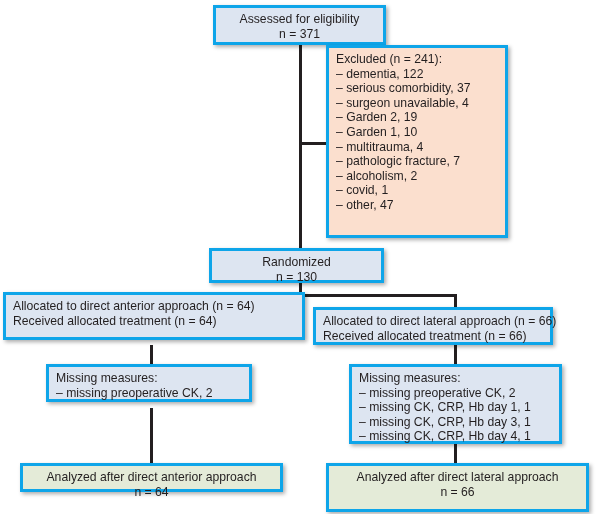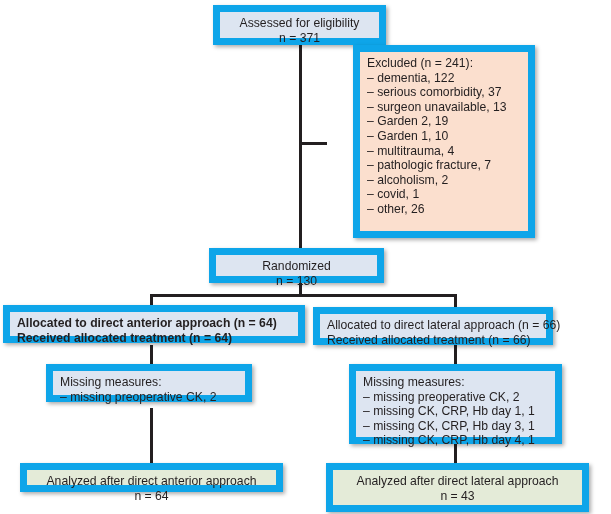--- a/index.html
+++ b/index.html
@@ -14,21 +14,21 @@
   #canvas {
     position: relative;
     width: 611px;
     height: 514px;
     background: #ffffff;
     overflow: hidden;
   }
   .box {
     position: absolute;
     box-sizing: border-box;
-    border: 7px solid #0ea5e9;
+    border: 3px solid #0ea5e9;
     box-shadow: 2px 2px 4px rgba(0,0,0,0.33);
     font-size: 12.2px;
     line-height: 14.6px;
     color: #231f20;
     z-index: 3;
   }
   .box-blue   { background: #dde5f1; }
   .box-peach  { background: #fbdfce; }
   .box-green  { background: #e4ebd8; }
   .box .pad {
@@ -69,44 +69,44 @@
 
   <div class="line vline" style="left:454px; top:441px; height:23px;"></div>
 
   <div class="box box-blue" style="left:213px; top:5px; width:173px; height:40px;">
     <div class="pad center">
       <div class="nowrap">Assessed for eligibility</div>
       <div class="nowrap">n = 371</div>
     </div>
   </div>
 
-  <div class="box box-peach" style="left:326px; top:45px; width:182px; height:193px;margin-left:27px;">
+  <div class="box box-peach" style="left:326px; top:45px; width:182px; height:193px;">
     <div class="pad left">
       <div class="nowrap">Excluded (n = 241):</div>
       <div class="nowrap">– dementia, 122</div>
       <div class="nowrap">– serious comorbidity, 37</div>
-      <div class="nowrap">– surgeon unavailable, 13</div>
+      <div class="nowrap">– surgeon unavailable, 4</div>
       <div class="nowrap">– Garden 2, 19</div>
       <div class="nowrap">– Garden 1, 10</div>
       <div class="nowrap">– multitrauma, 4</div>
       <div class="nowrap">– pathologic fracture, 7</div>
       <div class="nowrap">– alcoholism, 2</div>
       <div class="nowrap">– covid, 1</div>
-      <div class="nowrap">– other, 26</div>
+      <div class="nowrap">– other, 47</div>
     </div>
   </div>
 
   <div class="box box-blue" style="left:209px; top:248px; width:175px; height:35px;">
     <div class="pad center">
       <div class="nowrap">Randomized</div>
       <div class="nowrap">n = 130</div>
     </div>
   </div>
 
-  <div class="box box-blue" style="left:3px; top:305px; width:302px; height:38px;font-weight:bold;">
+  <div class="box box-blue" style="left:3px; top:292px; width:302px; height:48px;">
     <div class="pad left">
       <div class="nowrap">Allocated to direct anterior approach (n = 64)</div>
       <div class="nowrap">Received allocated treatment (n = 64)</div>
     </div>
   </div>
 
   <div class="box box-blue" style="left:313px; top:307px; width:240px; height:38px;">
     <div class="pad left">
       <div class="nowrap">Allocated to direct lateral approach (n = 66)</div>
       <div class="nowrap">Received allocated treatment (n = 66)</div>
@@ -133,17 +133,17 @@
   <div class="box box-green" style="left:20px; top:463px; width:263px; height:29px;">
     <div class="pad center">
       <div class="nowrap">Analyzed after direct anterior approach</div>
       <div class="nowrap">n = 64</div>
     </div>
   </div>
 
   <div class="box box-green" style="left:326px; top:463px; width:263px; height:49px;">
     <div class="pad center">
       <div class="nowrap">Analyzed after direct lateral approach</div>
-      <div class="nowrap">n = 43</div>
+      <div class="nowrap">n = 66</div>
     </div>
   </div>
 
 </div>
 
 </body></html>

